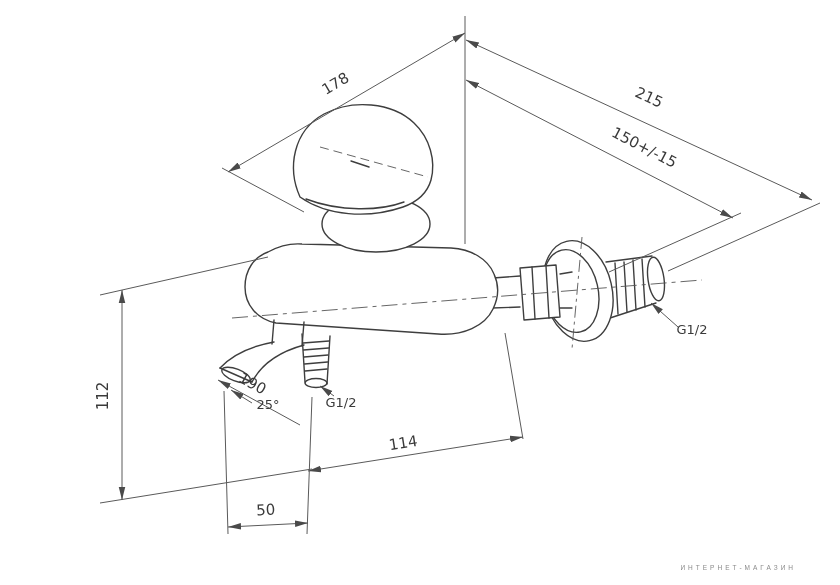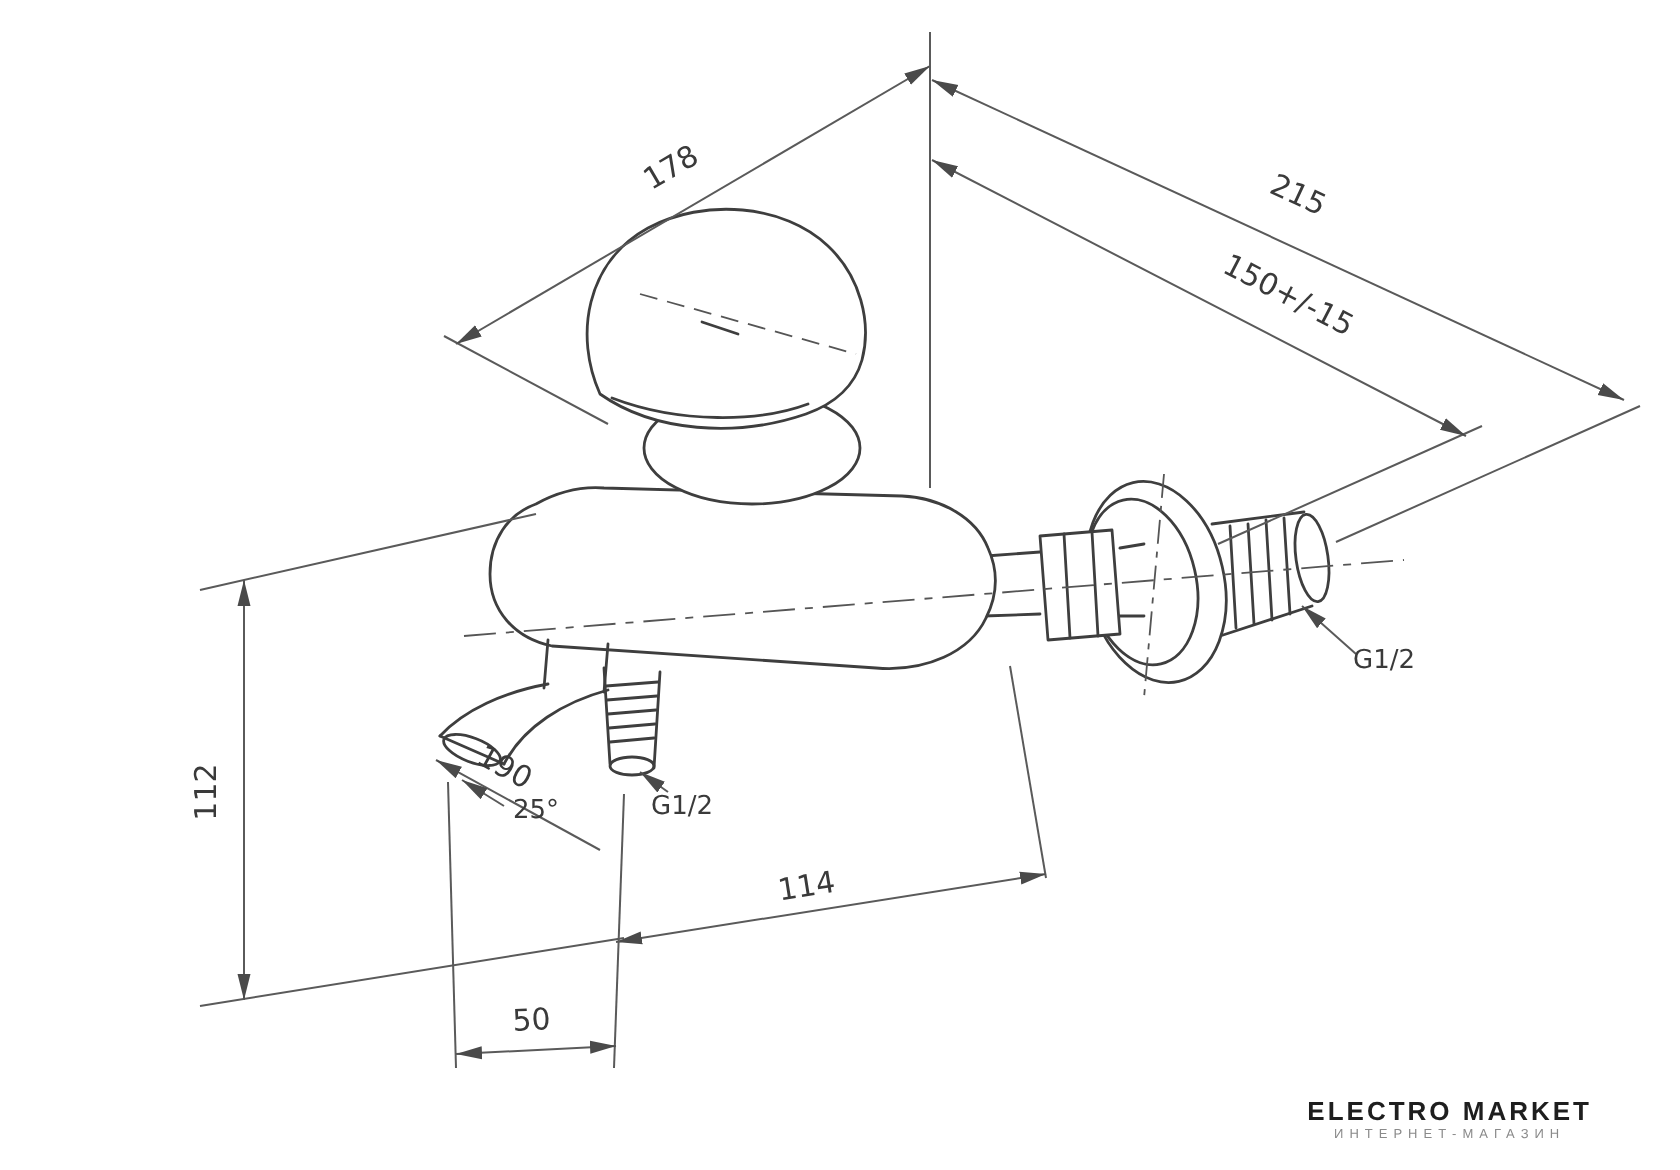--- a/index.html
+++ b/index.html
@@ -172,16 +172,15 @@
       <g>
         <path class="ext" d="M 224 391 L 228 534"></path>
         <path class="ext" d="M 312 397 L 307 534"></path>
         <path class="dim" d="M 228 527 L 308 523"></path>
         <text class="dimtext" x="266" y="515" transform="rotate(-3 266 515)">50</text>
       </g>
     </g>
   </svg>
 
   <div class="logo">
-    <div class="logo-title">ELECTRO MARKET</div>
     <div class="logo-sub">ИНТЕРНЕТ-МАГАЗИН</div>
   </div>
 </div>
 
 </body></html>

